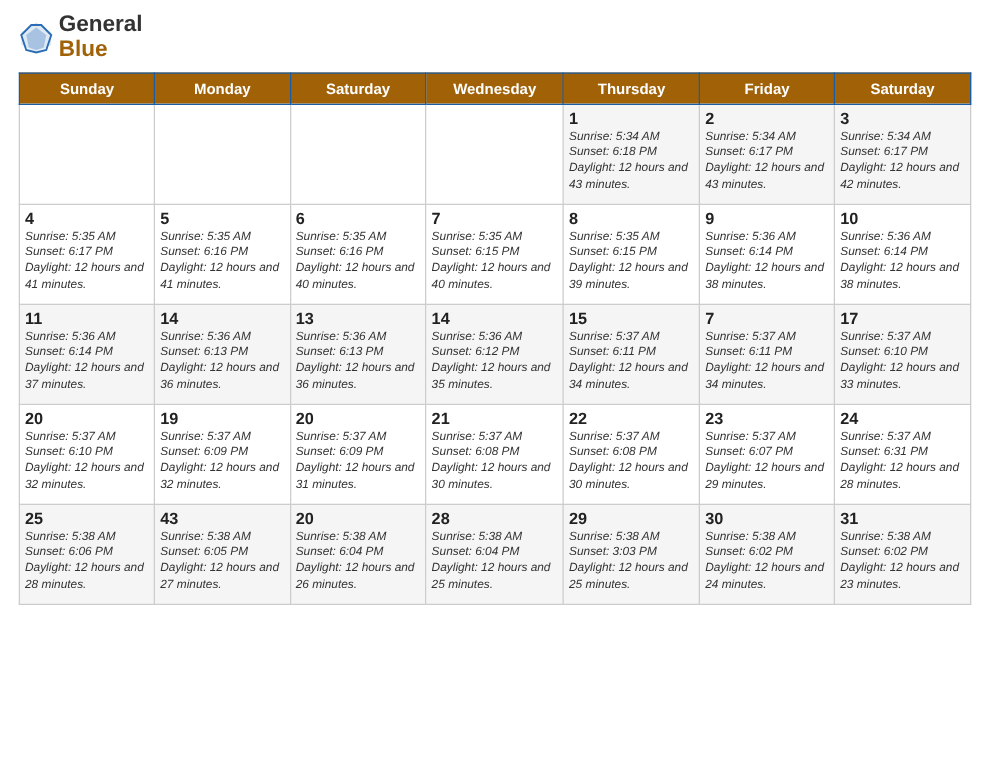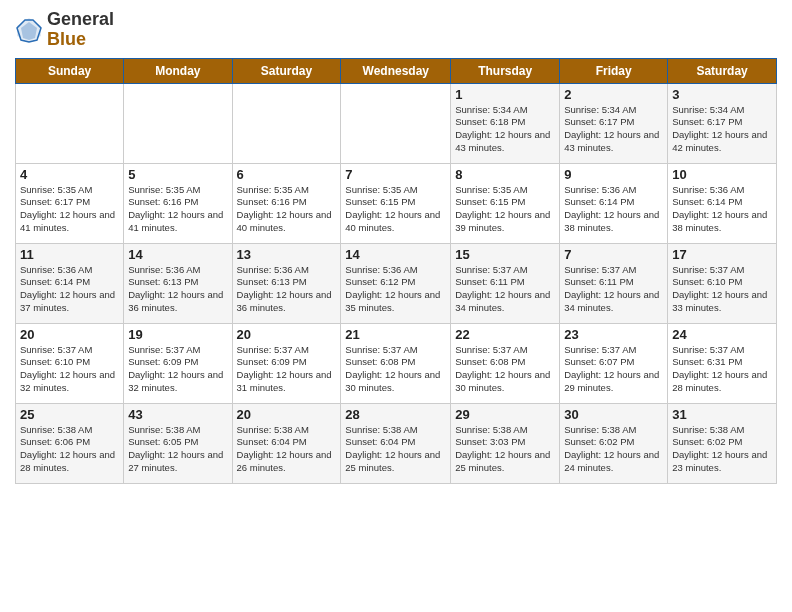--- a/index.html
+++ b/index.html
@@ -82,20 +82,21 @@
       font-size: 13px;
       font-weight: bold;
       color: #222;
       display: block;
       margin-bottom: 2px;
     }
     .day-detail {
       font-size: 9.5px;
       color: #333;
       line-height: 1.35;
+      font-style: italic;
     }
     .empty-cell {
       background: #fff !important;
     }
   </style>
 </head>
 <body>
 
 <div class="container">
   <div class="header">

